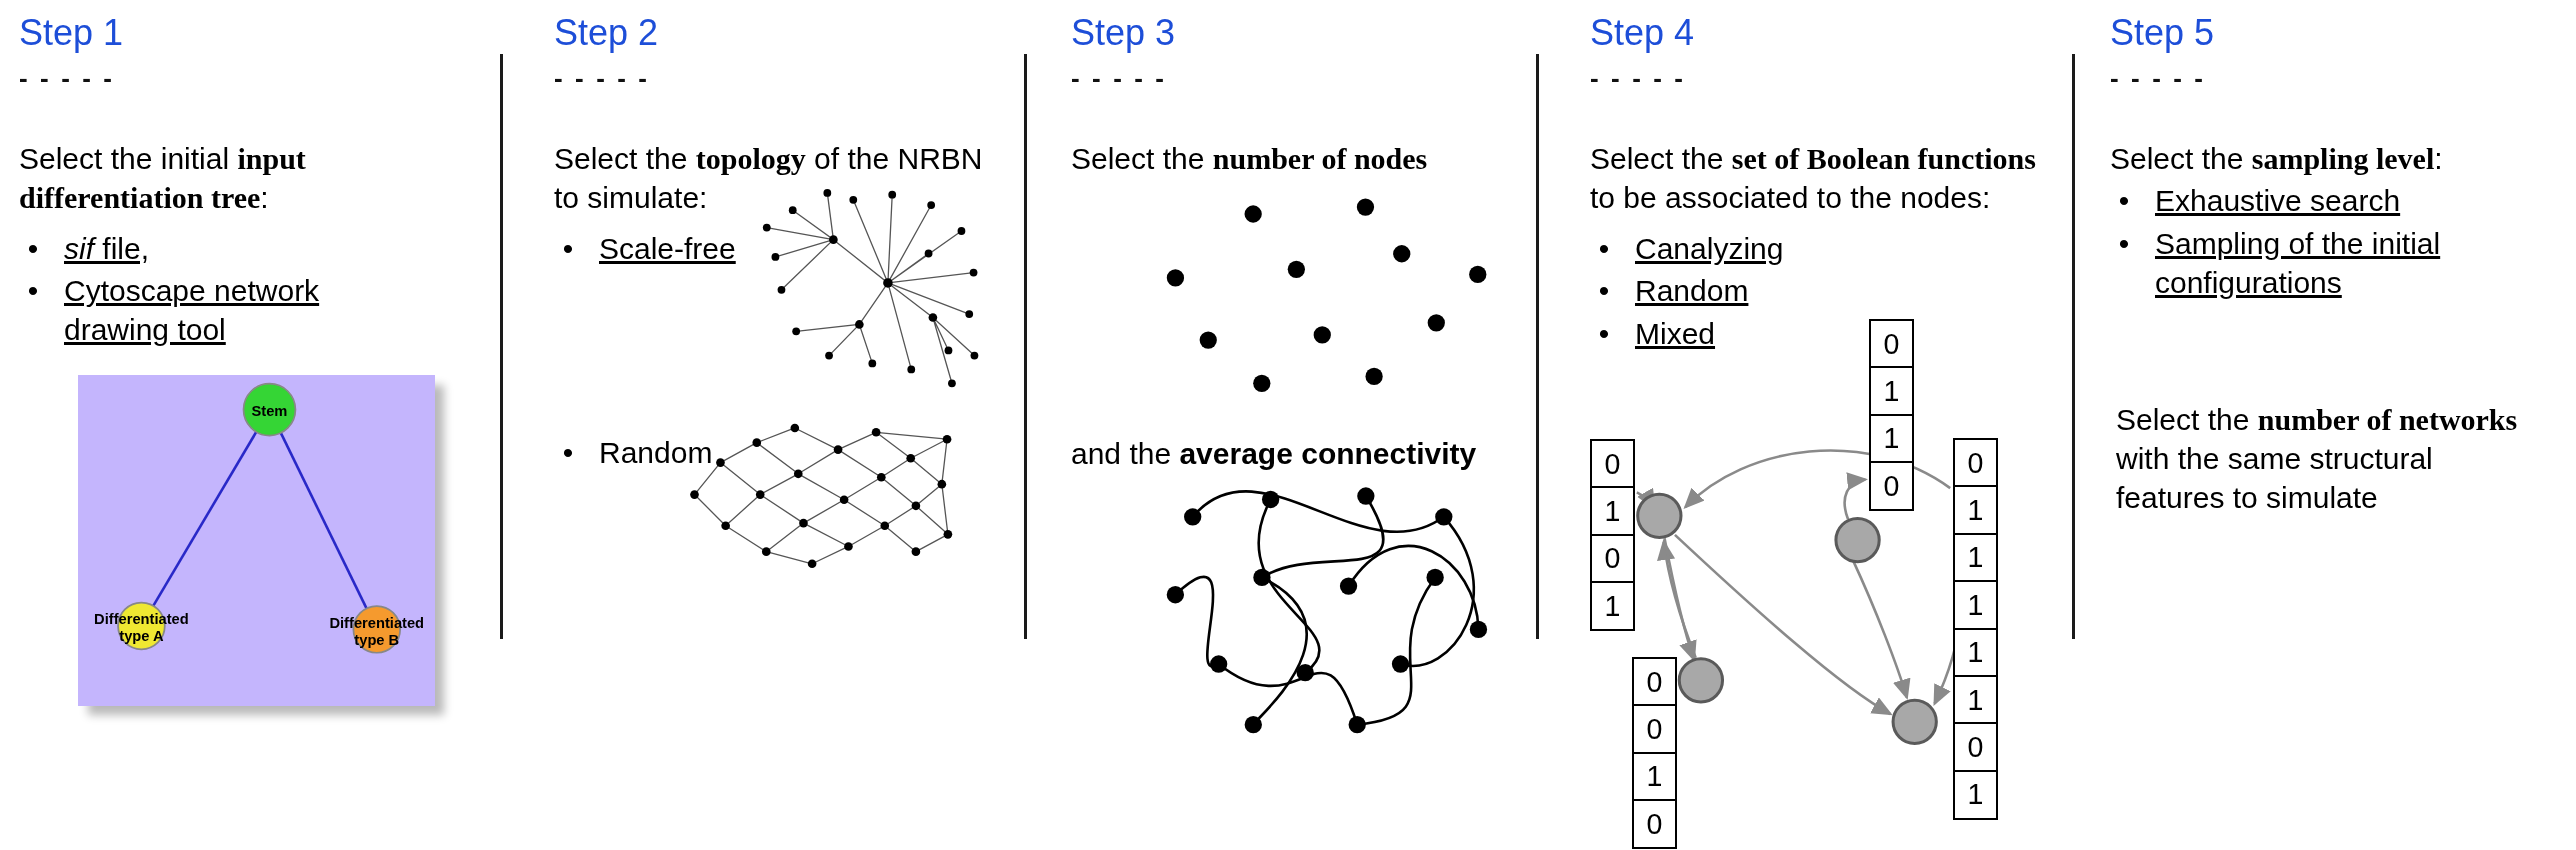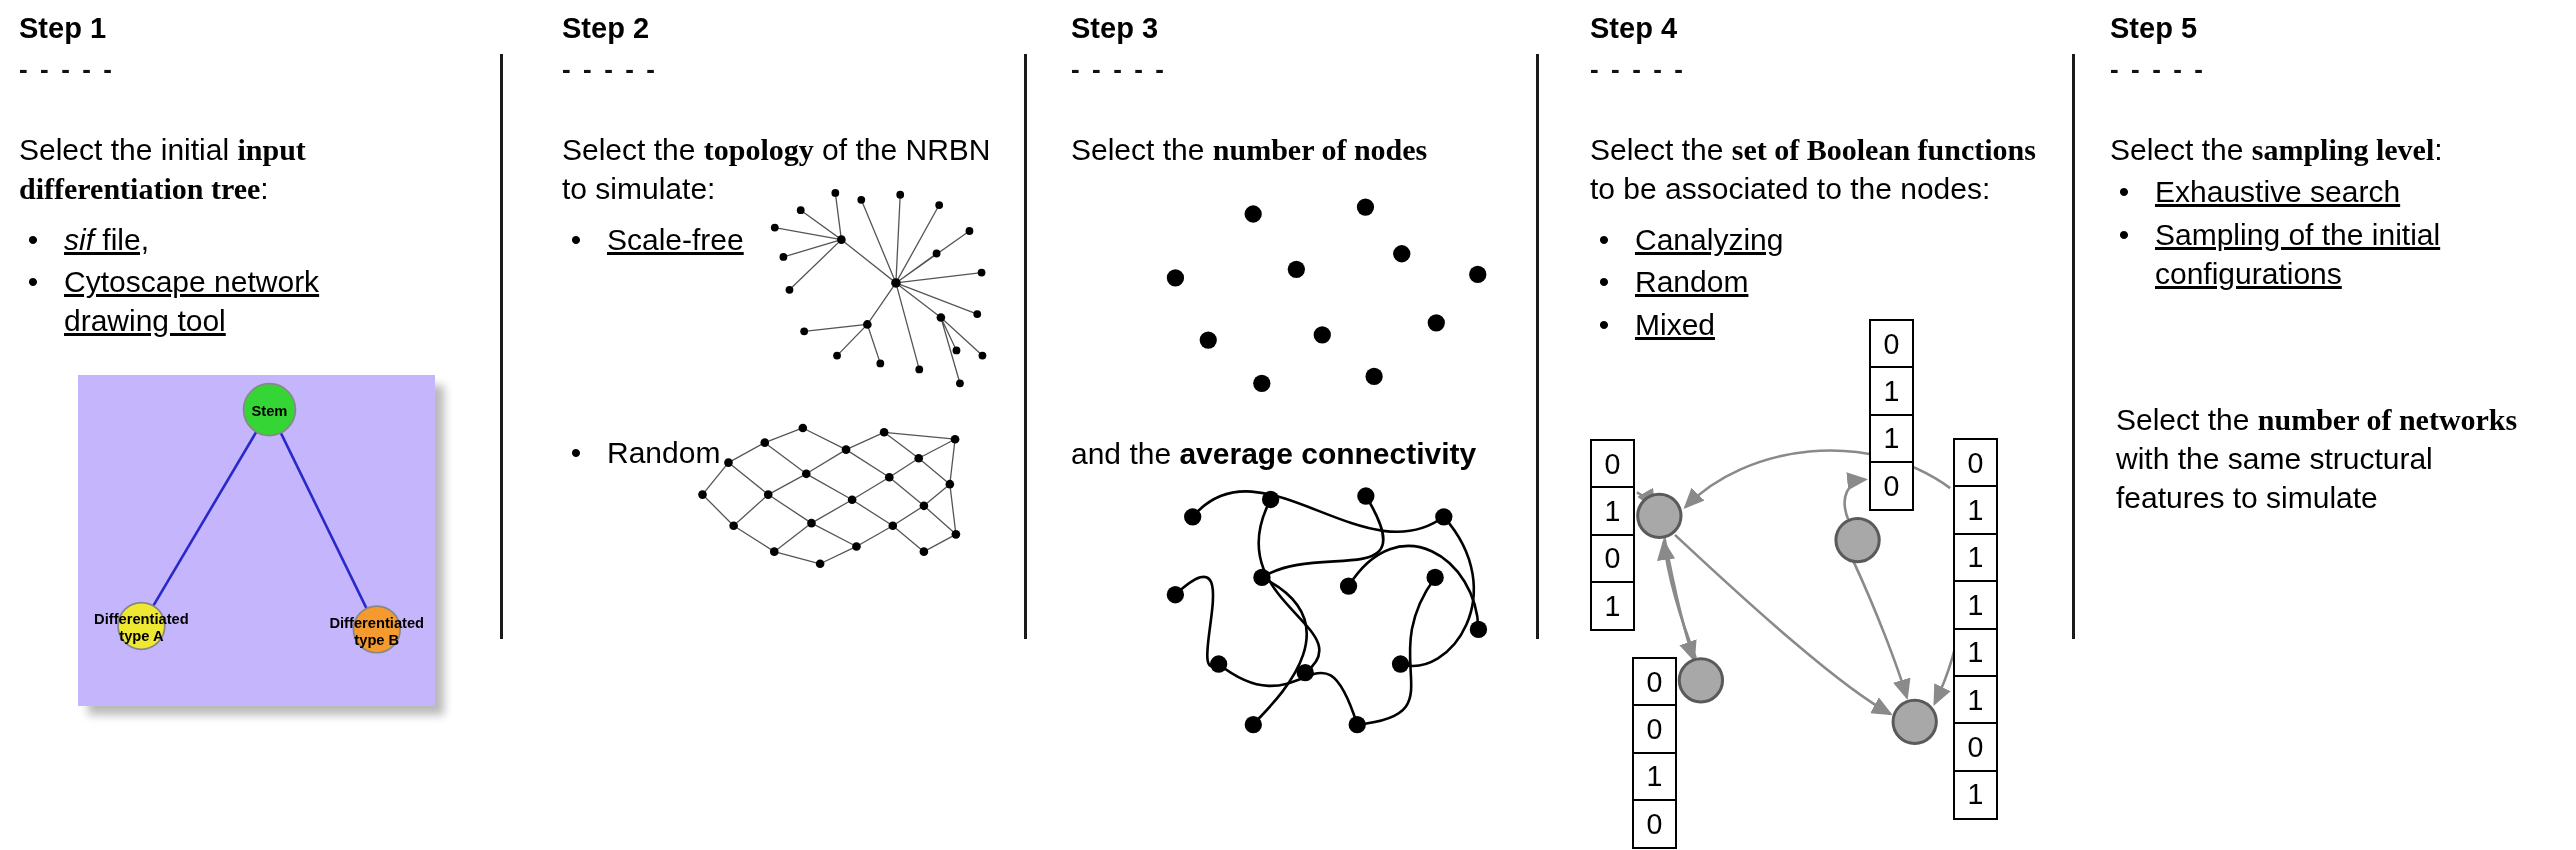--- a/index.html
+++ b/index.html
@@ -1,21 +1,21 @@
 <!DOCTYPE html>
 <html style="font-size:14px"><head>
 <meta charset="utf-8">
 <style>
   * { margin:0; padding:0; box-sizing:border-box; }
   html,body { background:#ffffff; }
   body { font-family:"Liberation Sans", sans-serif; color:#000; }
   #page { position:relative; width:2576px; height:851px; background:#fff; overflow:hidden; }
 
   .col { position:absolute; top:12px; height:831px; }
-  .title { font-size:29px; font-weight:bold; color:#000000; }
+  .title { font-size:36px; font-weight:normal; color:#1d4ed8; }
   .dashes { font-size:26px; font-weight:bold; margin-top:8.7px; letter-spacing:2.6px; color:#111; }
   .intro { font-size:30px; line-height:39px; margin-top:45px; }
   .intro b { font-weight:bold;font-family:Liberation Serif, serif; }
   .bullets { list-style:none; margin-top:12px; font-size:30px; line-height:39px; }
   .bullets li { position:relative; padding-left:45px; margin-top:3.5px;text-decoration:underline; }
   .bullets li::before { content:"\2022"; position:absolute; left:8.7px; }
   .abullet { position:absolute; font-size:30px; line-height:39px; padding-left:45px; }
   .abullet::before { content:"\2022"; position:absolute; left:8.7px; }
   .aline { position:absolute; font-size:30px; line-height:39px; white-space:nowrap; }
 
@@ -65,21 +65,21 @@
         <text x="73" y="288" text-anchor="middle" font-size="17" font-weight="bold">Differentiated</text>
         <text x="73" y="308" text-anchor="middle" font-size="17" font-weight="bold">type A</text>
         <text x="345" y="292" text-anchor="middle" font-size="17" font-weight="bold">Differentiated</text>
         <text x="345" y="312" text-anchor="middle" font-size="17" font-weight="bold">type B</text>
       </svg>
     </div>
   </div>
 
   <div class="divider" style="left:500px;"></div>
 
-  <div class="col" style="left:554px; width:433px;margin-left:8px;">
+  <div class="col" style="left:554px; width:433px;">
     <div class="title">Step 2</div>
     <div class="dashes">- - - - -</div>
     <p class="intro"><span>Select the </span><b>topology</b><span> of the NRBN to simulate:</span></p>
     <ul class="bullets">
       <li>Scale-free</li>
     </ul>
     <div class="abullet" style="left:0; top:421px;">Random</div>
 
     <svg class="gfx" style="left:197px; top:174px;" width="234" height="212" viewBox="0 0 270 245">
       <g>

